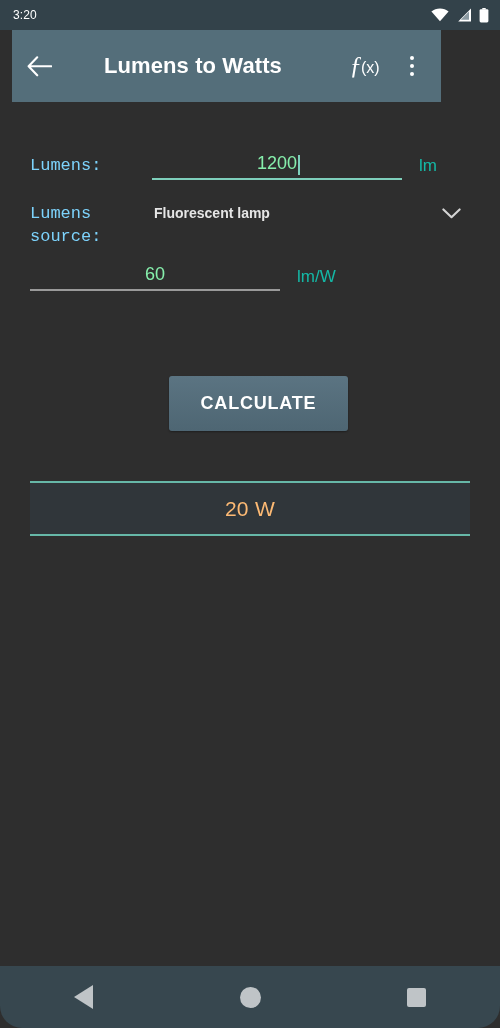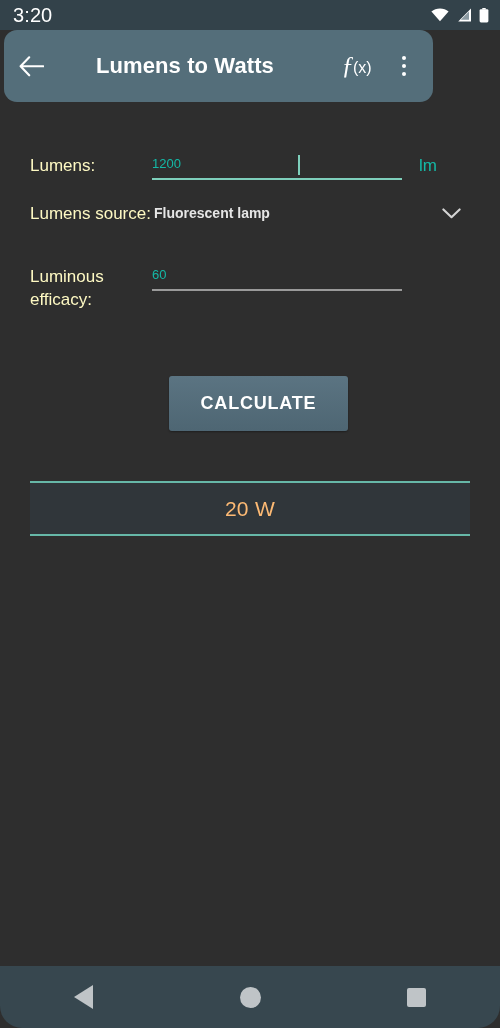--- a/index.html
+++ b/index.html
@@ -25,41 +25,40 @@
     width: 500px; height: 30px;
     background: #33424a;
     display: flex;
     align-items: center;
     justify-content: space-between;
     box-sizing: border-box;
     padding: 0 11px 0 13px;
   }
   #status-clock {
     color: #ffffff;
-    font-size: 20px;
+    font-size: 12px;
     letter-spacing: 0.1px;
     line-height: 1;
     padding-bottom: 1px;
   }
   #status-icons {
     display: flex;
     align-items: center;
     gap: 7px;
   }
   .sysicon { display: block; }
 
   
   #app-bar {
     position: absolute;
-    left: 4px; top: 30px;
+    left: 12px; top: 30px;
     width: 429px; height: 72px;
     background: #546e7a;
     display: flex;
     align-items: center;
-    border-radius: 13px;
   }
   #back-button {
     width: 54px; height: 72px;
     display: flex; align-items: center; justify-content: center;
     flex: 0 0 auto;
     cursor: pointer;
   }
   #app-title {
     color: #ffffff;
     font-size: 22px;
@@ -112,25 +111,26 @@
     left: 0; top: 102px;
     width: 500px;
   }
   .field-row {
     position: relative;
     display: flex;
     align-items: flex-start;
     padding: 0 0 0 30px;
   }
   .field-label {
-    color: #fef9c3;
+    color: #7dd3fc;
     font-size: 17px;
     line-height: 23px;
     width: 122px;
     flex: 0 0 122px;
+    font-family: Liberation Mono, monospace;
   }
   .field-ctl {
     position: relative;
     width: 250px;
     flex: 0 0 250px;
   }
   .field-unit {
     color: #14b8a6;
     font-size: 17px;
     line-height: 23px;
@@ -139,23 +139,24 @@
   }
 
   .text-input {
     display: block;
     width: 100%;
     box-sizing: border-box;
     background: transparent;
     border: none;
     border-bottom: 2px solid #9a9a9a;
     outline: none;
-    color: #14b8a6;
+    color: #86efac;
     font-family: "Liberation Sans", sans-serif;
-    font-size: 13px;
+    font-size: 18px;
+    text-align: center;
     padding: 0 0 5px 0;
     margin: 0;
     height: 26px;
     caret-color: #7ecfbb;
   }
   .text-input.focused {
     border-bottom-color: #7ecfbb;
     border-bottom-width: 2px;
   }
   .caret {
@@ -312,24 +313,24 @@
         <div class="spinner">Fluorescent lamp</div>
       </div>
       <div class="field-unit">
         <svg style="margin-left:23px;margin-top:6px;" width="19" height="11" viewBox="0 0 19 11">
           <path d="M1.4 1.4 9.5 9.2 17.6 1.4" fill="none" stroke="#d4d4d4" stroke-width="2.1" stroke-linecap="round" stroke-linejoin="round"></path>
         </svg>
       </div>
     </div>
 
     <div class="field-row" id="row-efficacy">
-      <div class="field-label">Luminous efficacy:</div>
       <div class="field-ctl">
         <input class="text-input" id="efficacy-input" type="text" value="60" style="">
       </div>
+      <div class="field-unit">lm/W</div>
     </div>
 
   </div>
 
   <button id="calculate-button">CALCULATE</button>
 
   <div id="result-box">
     <span id="result-value">20 W</span>
   </div>
 

